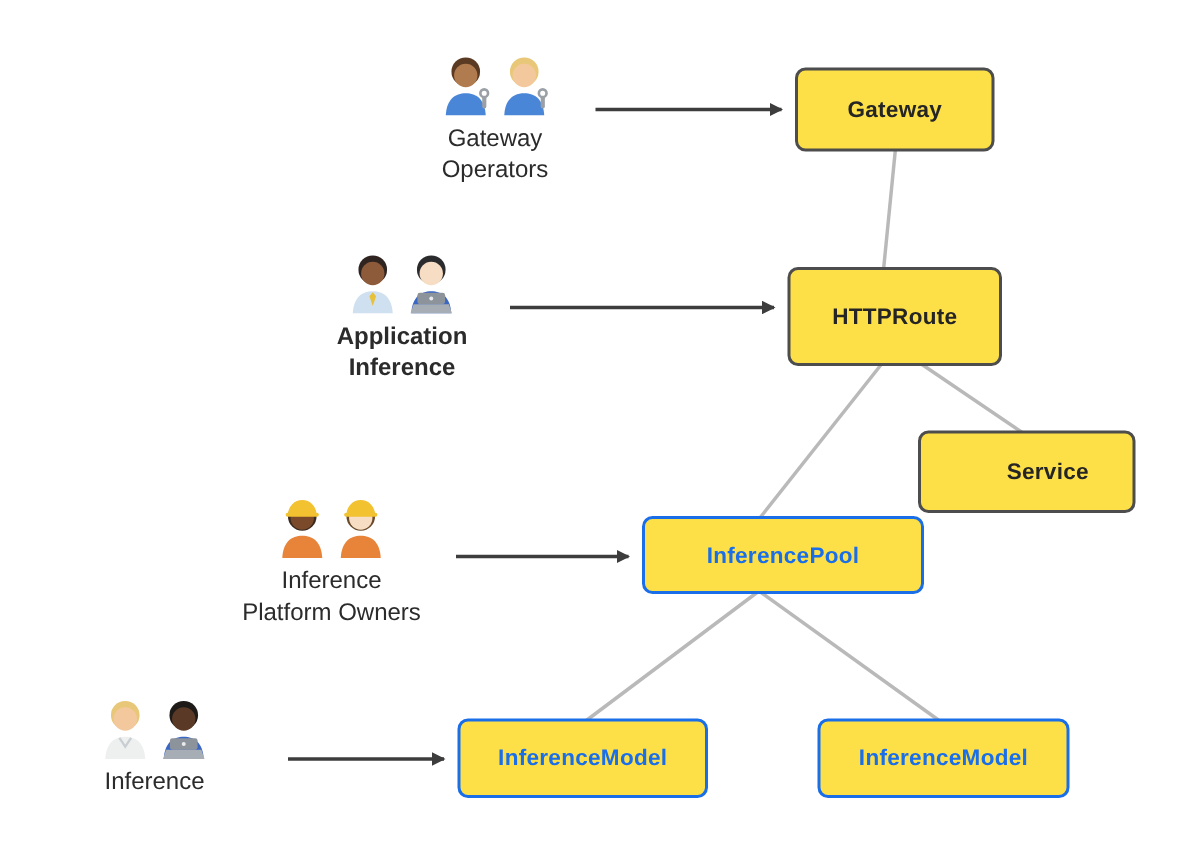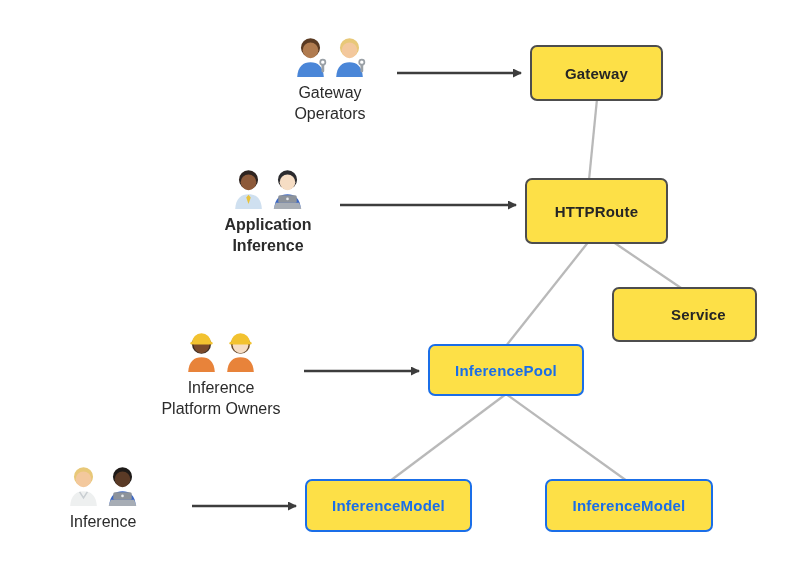--- a/index.html
+++ b/index.html
@@ -25,21 +25,21 @@
   .node{
     position:absolute;z-index:2;display:flex;align-items:center;justify-content:center;
     background:#fde047;border:2.5px solid var(--border-dark);border-radius:7px;
     font-weight:bold;font-size:15px;color:var(--text-dark);letter-spacing:.2px;
     box-sizing:border-box;
   }
   .node.inference{border-color:var(--accent);color:var(--accent);}
   #node-gateway{left:530px;top:45px;width:133px;height:56px;}
   #node-httproute{left:525px;top:178px;width:143px;height:66px;}
   #node-service{left:612px;top:287px;width:145px;height:55px;padding-left:28px;}
-  #node-inferencepool{left:428px;top:344px;width:156px;height:52px;}
+  #node-inferencepool{left:428px;top:344px;width:188px;height:52px;}
   #node-inferencemodel-left{left:305px;top:479px;width:167px;height:53px;}
   #node-inferencemodel-right{left:545px;top:479px;width:168px;height:53px;}
   
   .persona{
     position:absolute;z-index:2;display:flex;flex-direction:column;align-items:center;
     color:var(--label);font-size:16px;line-height:21px;text-align:center;
   }
   .persona-icons{display:flex;gap:4px;margin-bottom:5px;height:41px;}
   .person{display:block;}
   #persona-cluster-operators{left:250px;top:36px;width:160px;}

